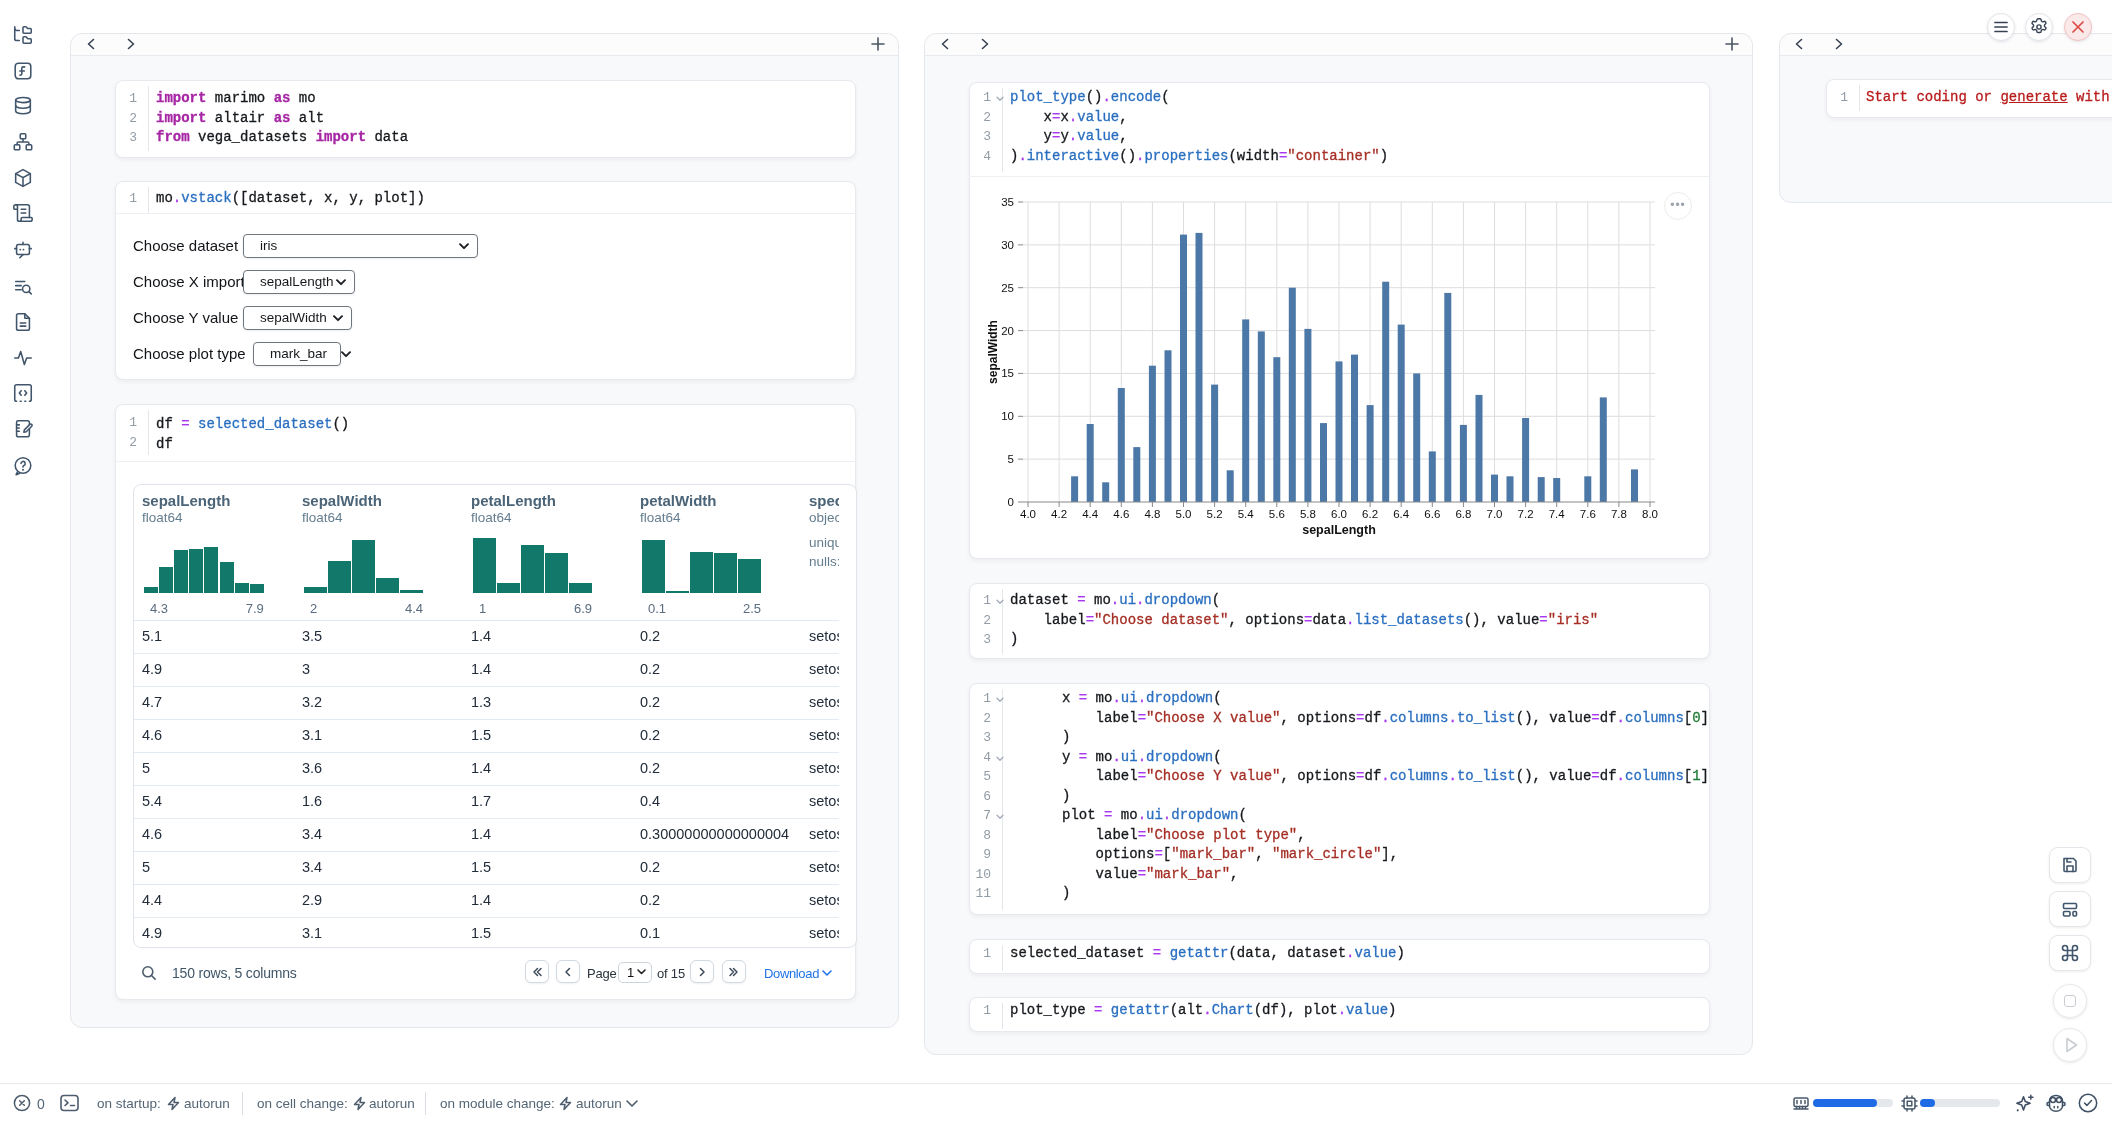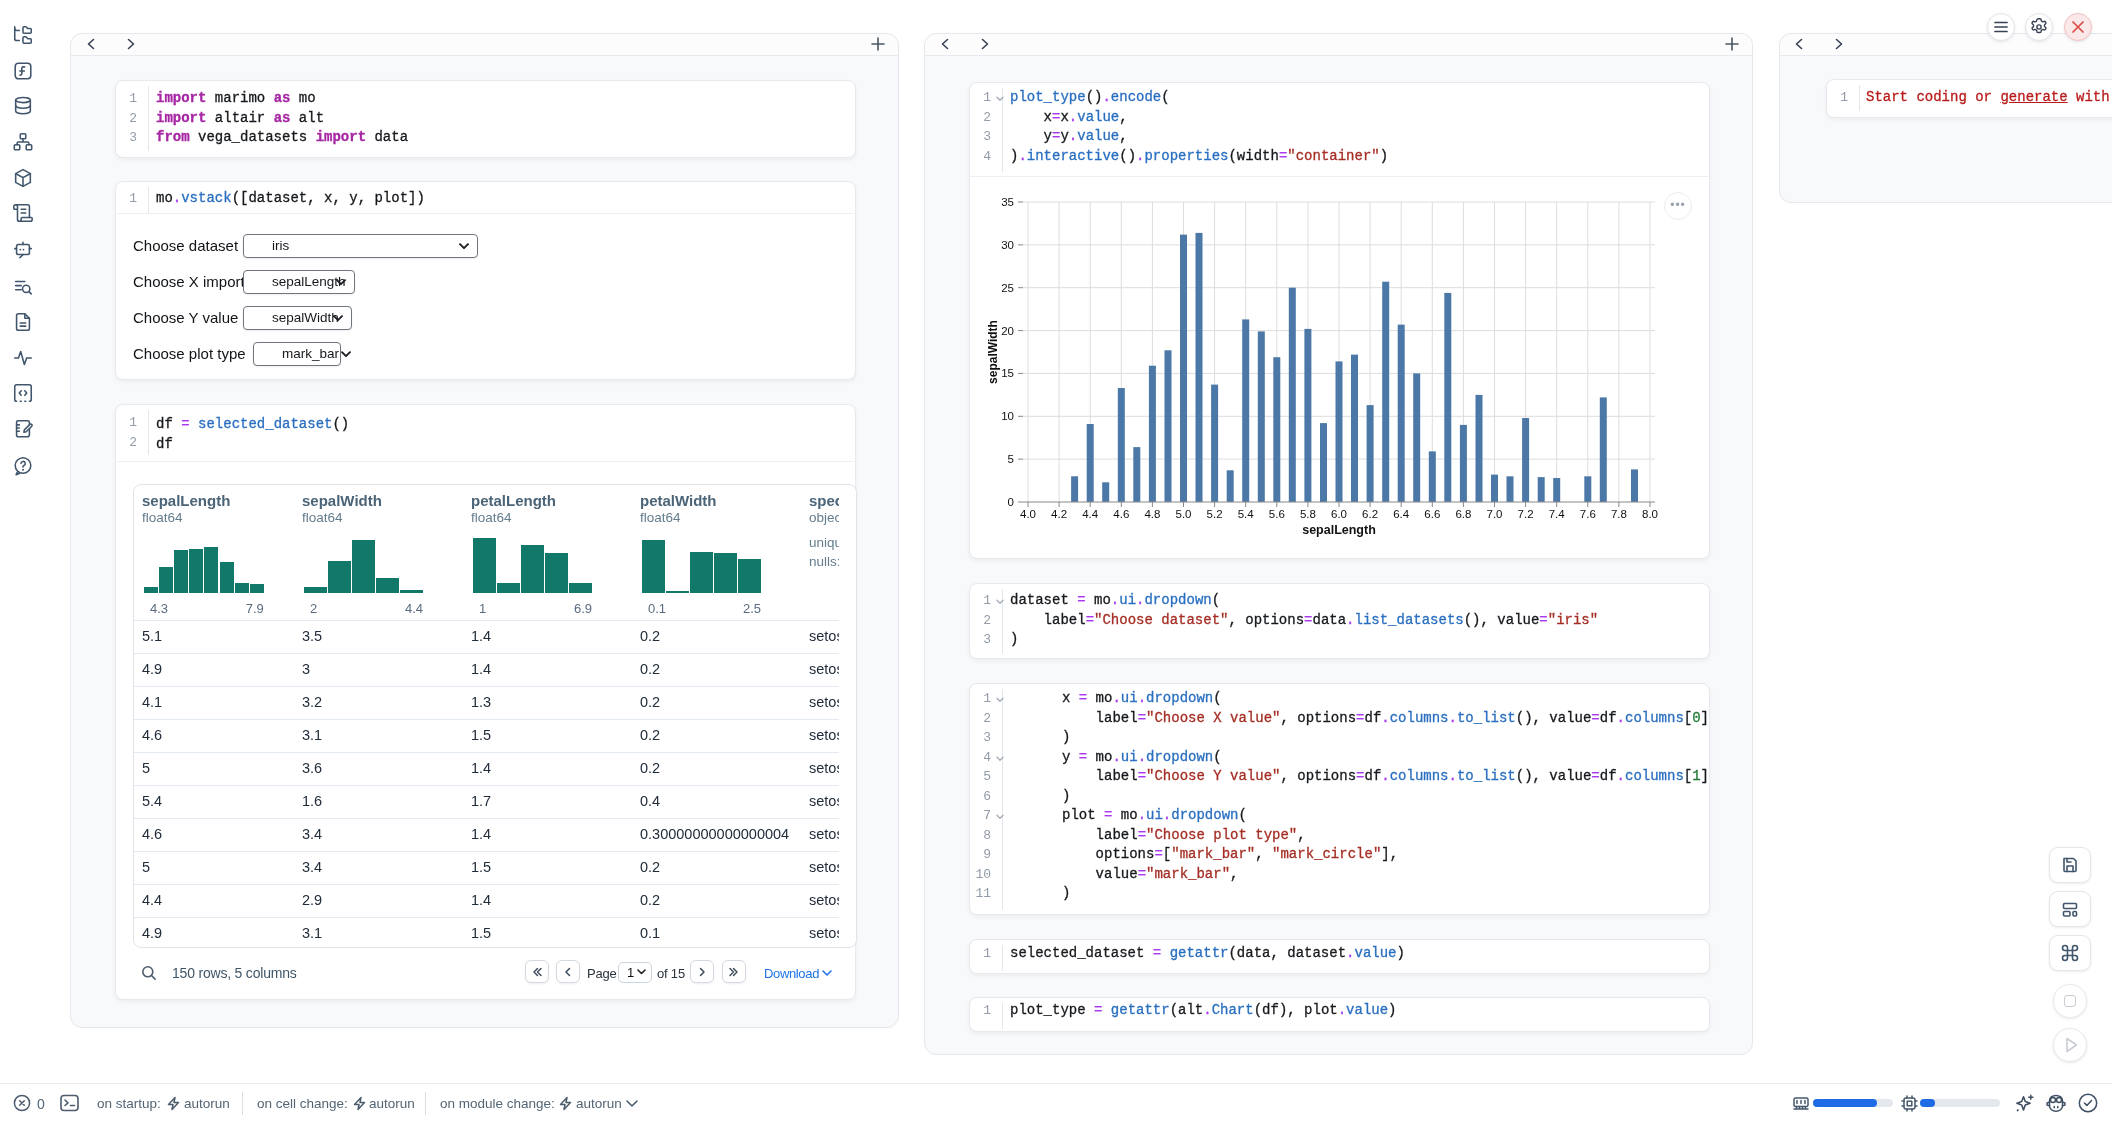--- a/index.html
+++ b/index.html
@@ -14,21 +14,21 @@
 .gsep{position:absolute;width:1px;background:#e3e7ec}
 .code{position:absolute;font:14px "Liberation Mono",monospace;line-height:19.5px;
  color:#16191d;white-space:pre;-webkit-text-stroke:0.3px currentColor}
 .k{color:#a626a4;font-weight:bold}
 .o{color:#a83af0}
 .s{color:#a52e25}
 .f{color:#2a6fc0}
 .n{color:#1e7a34}
 .lbl{position:absolute;font-size:15px;color:#111418}
 .sel{position:absolute;background:#fff;border:1px solid #70767e;border-radius:4px;box-shadow:0 1px 2px rgba(22,30,45,.08);
- font-size:13.5px;color:#15181c;line-height:21px;padding-left:28px}
+ font-size:13.5px;color:#15181c;line-height:21px;padding-left:16px}
 .th{position:absolute;font-weight:bold;font-size:15px;color:#4b6477}
 .tt{position:absolute;font-size:13.5px;color:#647d8e}
 .tv{position:absolute;font-size:14.5px;color:#222d3b}
 .rowline{position:absolute;height:1px;background:#e4eaf1}
 .axl{position:absolute;font-size:13px;color:#5b6c80}
 .hbar{position:absolute;background:#12796a}
 .pgbtn{position:absolute;width:24px;height:23px;background:#fff;border:1px solid #d3d9e0;
  border-radius:6px;box-shadow:0 1px 2px rgba(22,30,45,.07);color:#3e4c5a;
  text-align:center;font-size:13px;line-height:22px}
 .ftxt{position:absolute;font-size:14.5px;color:#3f5568}
@@ -209,21 +209,21 @@
 <div class="tv" style="left:337px;top:138px">1.4</div>
 <div class="tv" style="left:506px;top:138px">0.2</div>
 <div class="tv" style="left:675px;top:138px">setosa</div>
 <div class="rowline" style="left:0px;top:163px;width:705px"></div>
 <div class="tv" style="left:8px;top:171px">4.9</div>
 <div class="tv" style="left:168px;top:171px">3</div>
 <div class="tv" style="left:337px;top:171px">1.4</div>
 <div class="tv" style="left:506px;top:171px">0.2</div>
 <div class="tv" style="left:675px;top:171px">setosa</div>
 <div class="rowline" style="left:0px;top:196px;width:705px"></div>
-<div class="tv" style="left:8px;top:204px">4.1</div>
+<div class="tv" style="left:8px;top:204px">4.7</div>
 <div class="tv" style="left:168px;top:204px">3.2</div>
 <div class="tv" style="left:337px;top:204px">1.3</div>
 <div class="tv" style="left:506px;top:204px">0.2</div>
 <div class="tv" style="left:675px;top:204px">setosa</div>
 <div class="rowline" style="left:0px;top:229px;width:705px"></div>
 <div class="tv" style="left:8px;top:237px">4.6</div>
 <div class="tv" style="left:168px;top:237px">3.1</div>
 <div class="tv" style="left:337px;top:237px">1.5</div>
 <div class="tv" style="left:506px;top:237px">0.2</div>
 <div class="tv" style="left:675px;top:237px">setosa</div>

